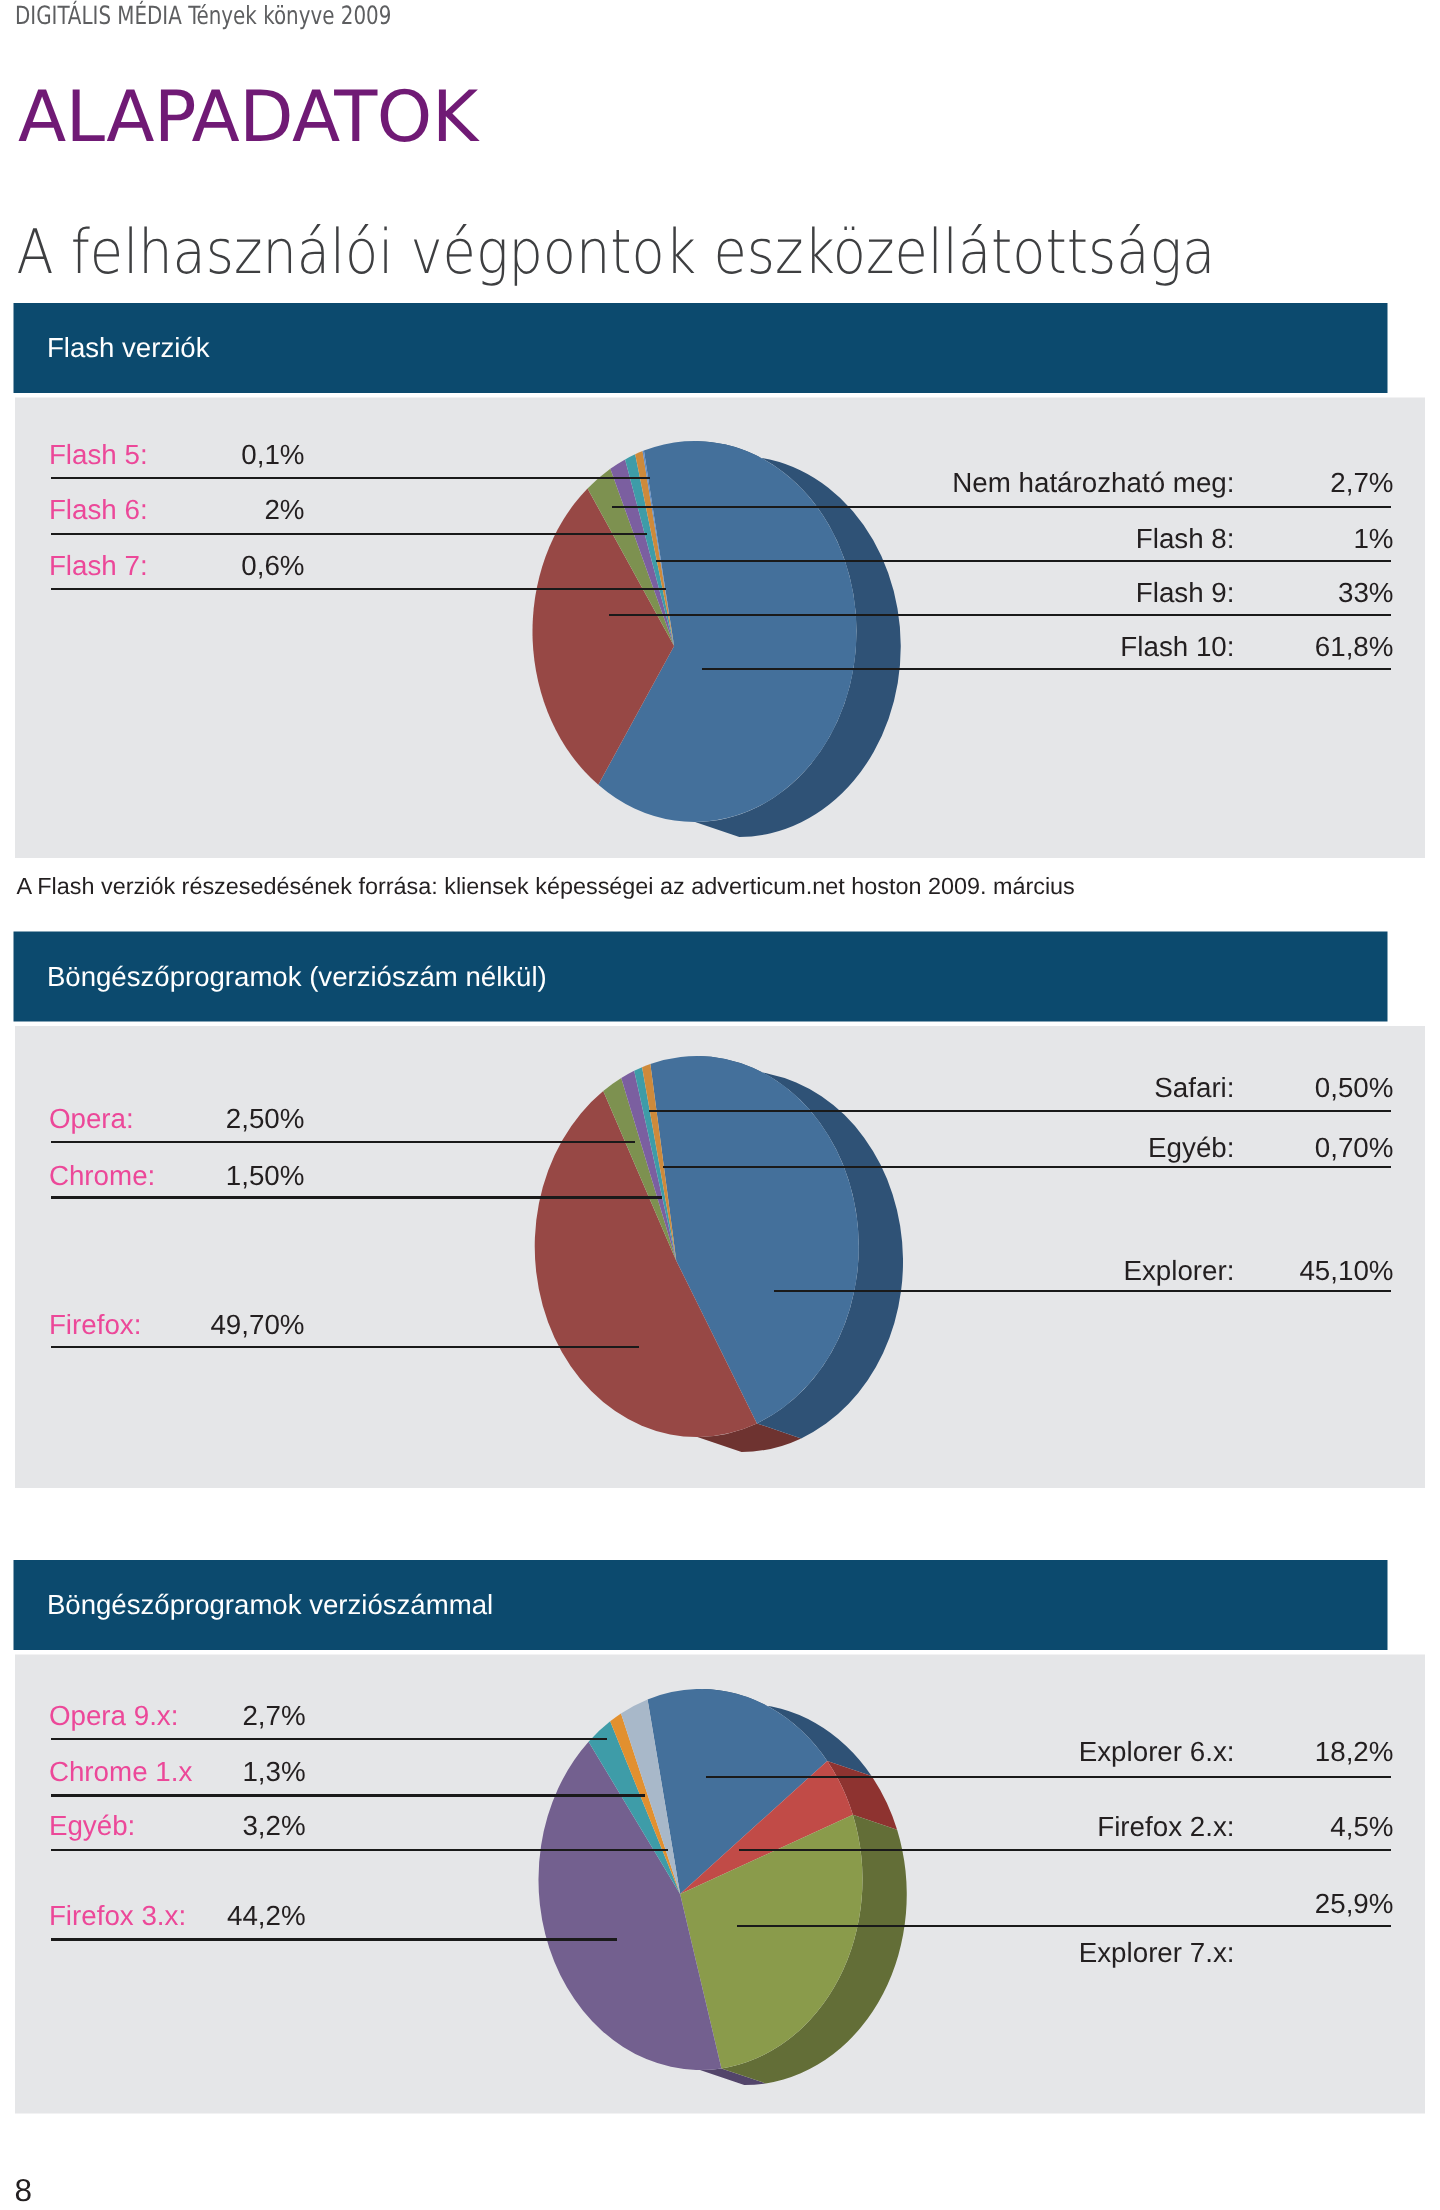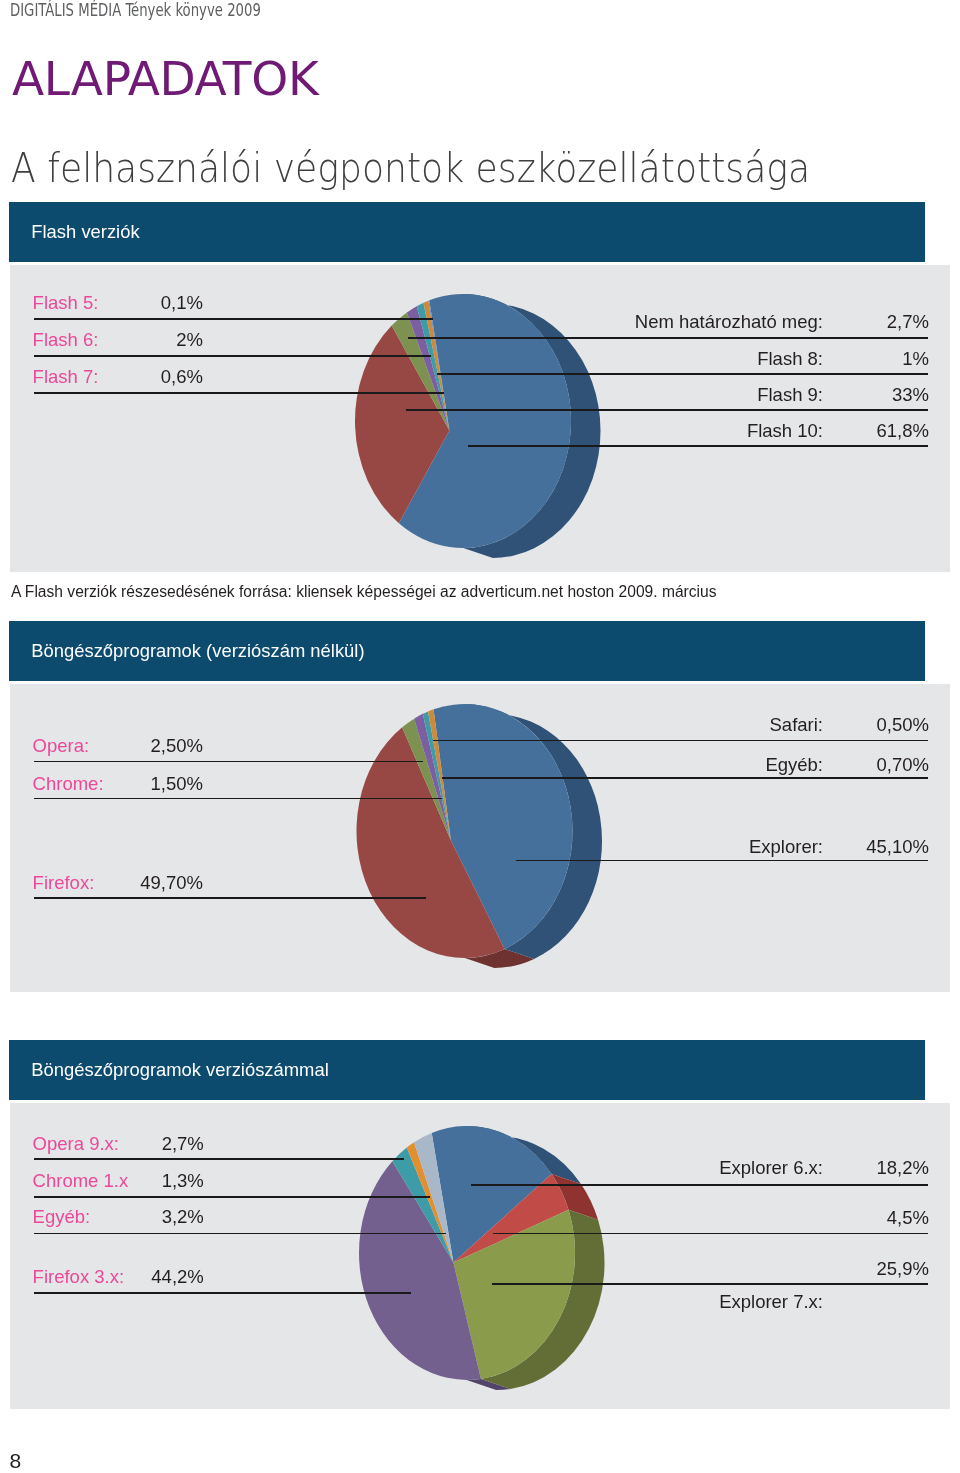--- a/index.html
+++ b/index.html
@@ -121,16 +121,17 @@
 <div class="lbl" style="left:32.599999999999994px;top:1135.0px">Opera 9.x:</div>
 <div class="val" style="left:73.80000000000001px;width:130px;top:1135.0px">2,7%</div>
 <div class="lbl" style="left:32.599999999999994px;top:1171.8px">Chrome 1.x</div>
 <div class="val" style="left:73.80000000000001px;width:130px;top:1171.8px">1,3%</div>
 <div class="lbl" style="left:32.599999999999994px;top:1208.0px">Egyéb:</div>
 <div class="val" style="left:73.80000000000001px;width:130px;top:1208.0px">3,2%</div>
 <div class="lbl" style="left:32.599999999999994px;top:1267.5px">Firefox 3.x:</div>
 <div class="val" style="left:73.80000000000001px;width:130px;top:1267.5px">44,2%</div>
 <div class="val" style="left:403.0px;width:420px;top:1159.1px">Explorer 6.x:</div>
 <div class="val" style="left:837.0px;width:92px;top:1159.1px">18,2%</div>
+<div class="val" style="left:403.0px;width:420px;top:1208.7px">Firefox 2.x:</div>
 <div class="val" style="left:837.0px;width:92px;top:1208.7px">4,5%</div>
 <div class="val" style="left:403.0px;width:420px;top:1293px">Explorer 7.x:</div>
 <div class="val" style="left:837.0px;width:92px;top:1260.2px">25,9%</div>
 </div>
 
 </body></html>

